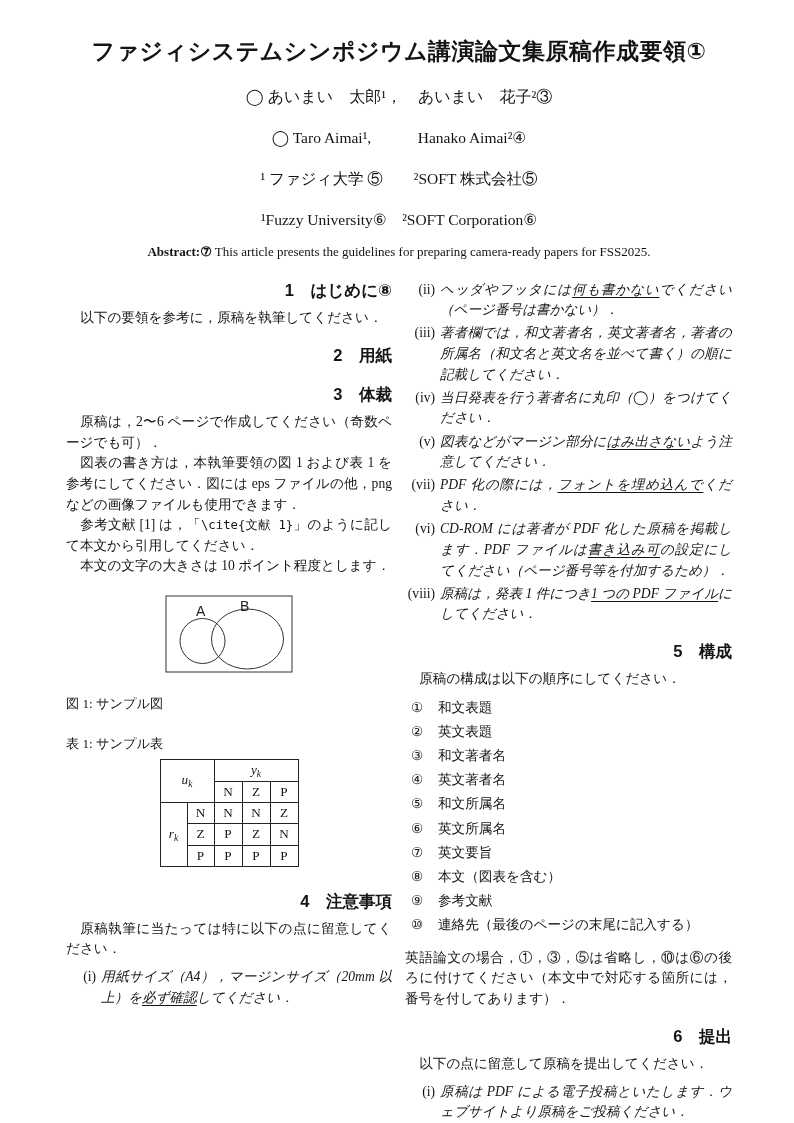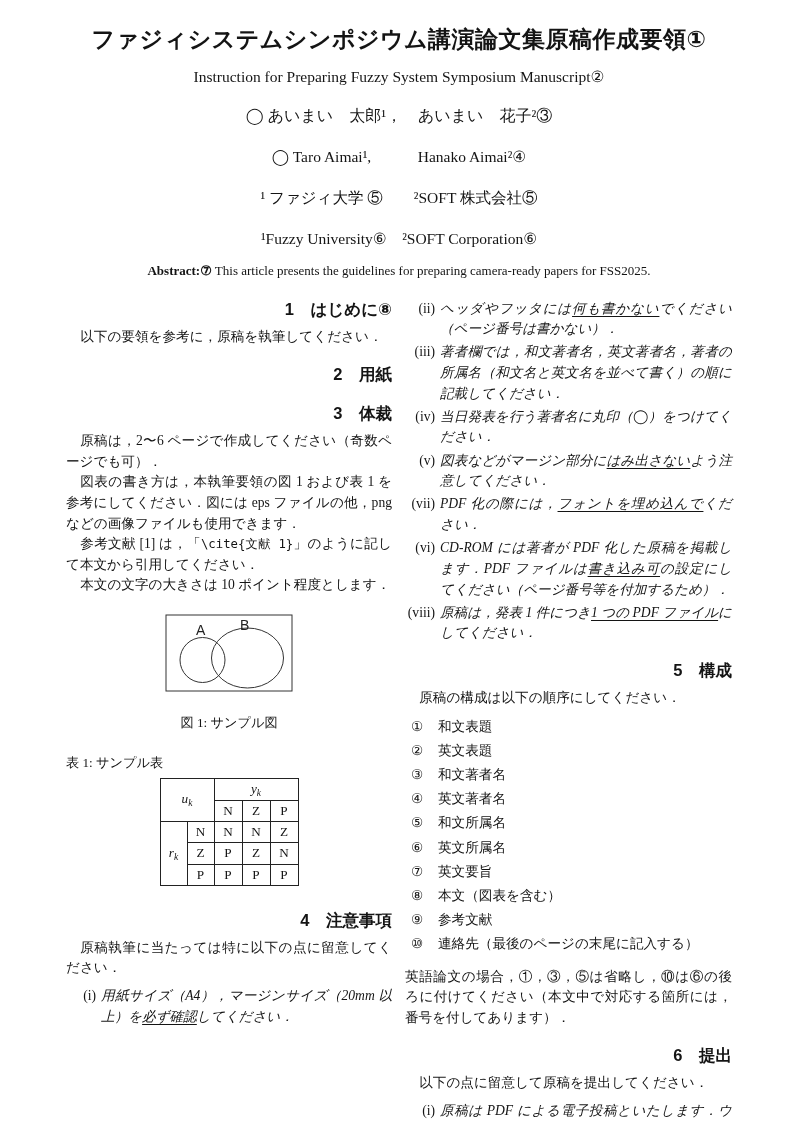--- a/index.html
+++ b/index.html
@@ -3,21 +3,21 @@
 <meta charset="utf-8">
 <style>
   * { margin: 0; padding: 0; box-sizing: border-box; }
   html, body { background: #ffffff; }
   body {
     width: 794px; height: 1123px;
     font-family: "Liberation Serif", "DejaVu Serif", serif;
     color: #141414;
     overflow: hidden;
   }
-  .page { width: 794px; height: 966px; padding: 24px 62px 0 66px; }
+  .page { width: 794px; height: 966px; padding: 36px 62px 0 66px; }
 
   .title-ja {
     text-align: center;
     font-family: "Liberation Sans", "DejaVu Sans", sans-serif;
     font-size: 23px; font-weight: bold; letter-spacing: 0.5px;
   }
   .title-en { text-align: center; font-size: 15.5px; margin-top: 13px; }
   .authors { margin-top: 9px; text-align: center; }
   .authors > div { margin-top: 20px; }
   .author-ja { font-size: 16px; }
@@ -49,38 +49,37 @@
   .clabel { flex: 0 0 27px; }
   .cbody { flex: 1; }
 
   .seg-u { text-decoration: underline; text-underline-offset: 3px; text-decoration-thickness: 1px; }
   .seg-code { font-family: "DejaVu Sans Mono", "Liberation Mono", monospace; font-size: 12.3px; }
   .seg-var { font-style: italic; }
   .seg-varsub { font-style: italic; font-size: 9.5px; vertical-align: -3px; }
 
   .figure-block { text-align: center; margin: 18px 0 18px; }
   .figure-block svg { display: inline-block; }
-  .figcaption { margin-top: 14px; font-size: 13.2px; text-align: center; }
+  .figcaption { margin-top: 14px; font-size: 13.2px; text-align: left; }
 
   .table-block { text-align: center; margin: 20px 0 22px; }
   .tabcaption { font-size: 13.2px; margin-bottom: 5px; text-align: left; }
   table.sample { margin: 0 auto; border-collapse: collapse; }
   table.sample td {
     border: 1px solid #222; text-align: center; vertical-align: middle;
     font-size: 13.2px; height: 20px; padding: 0;
   }
   td.w1 { width: 27px; } td.w2 { width: 27px; } td.wd { width: 28px; }
 </style>
 </head>
 <body>
 
 <div class="page">
 
   <h1 class="title-ja">ファジィシステムシンポジウム講演論文集原稿作成要領①</h1>
-  <div class="title-en">Instruction for Preparing Fuzzy System Symposium Manuscript②</div>
 
   <div class="authors">
     <div class="author-ja">◯ あいまい　太郎¹，　あいまい　花子²③</div>
     <div class="author-en">◯ Taro Aimai¹,　　　Hanako Aimai²④</div>
     <div class="affil-ja">¹ ファジィ大学 ⑤　　²SOFT 株式会社⑤</div>
     <div class="affil-en">¹Fuzzy University⑥　²SOFT Corporation⑥</div>
   </div>
 
   <div class="abstract">
     <span class="abstract-label">Abstract:⑦</span><span> This article presents the guidelines for preparing camera-ready papers for FSS2025.</span>

